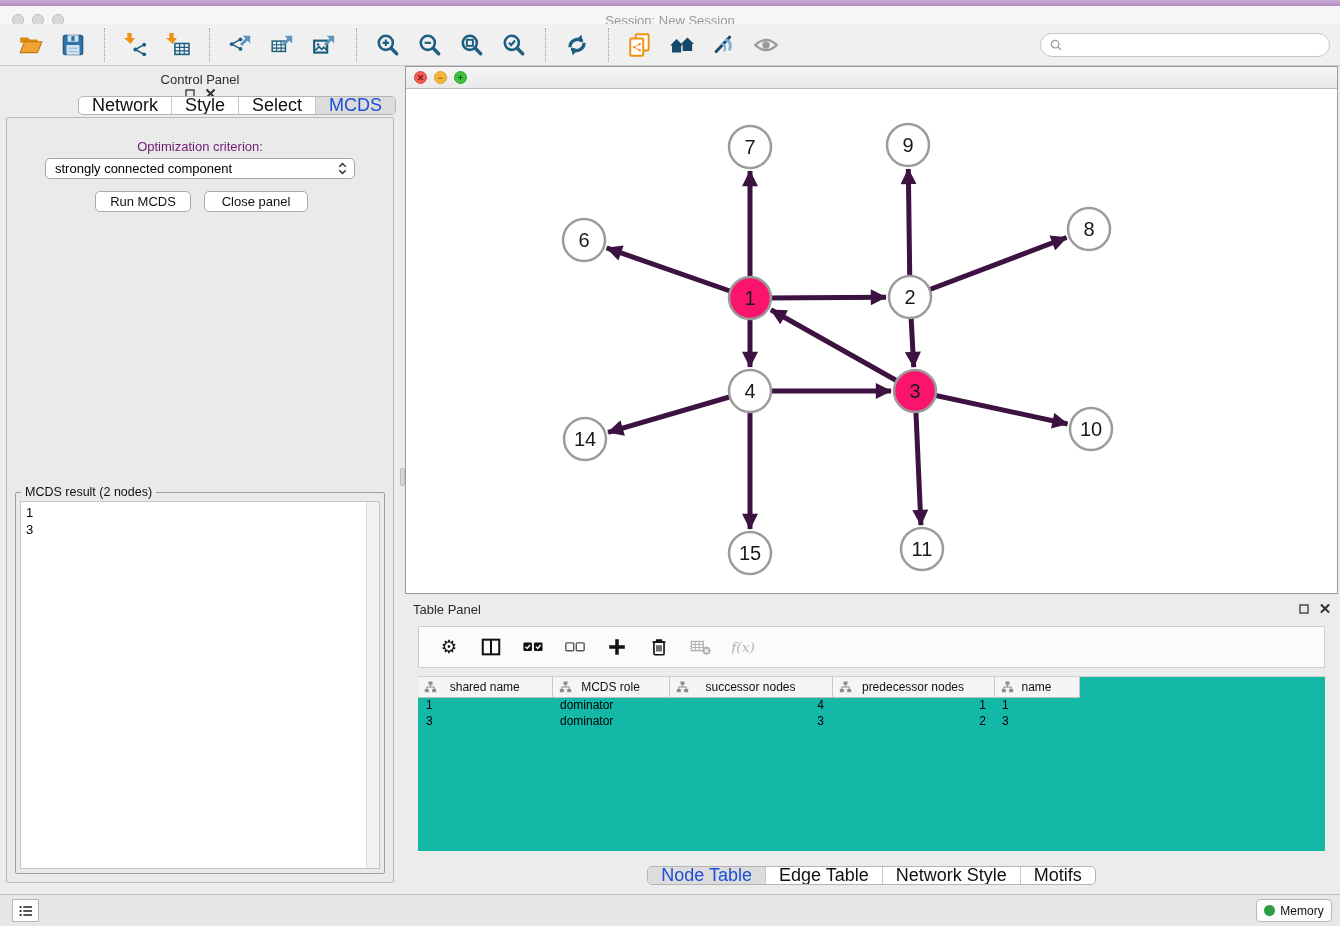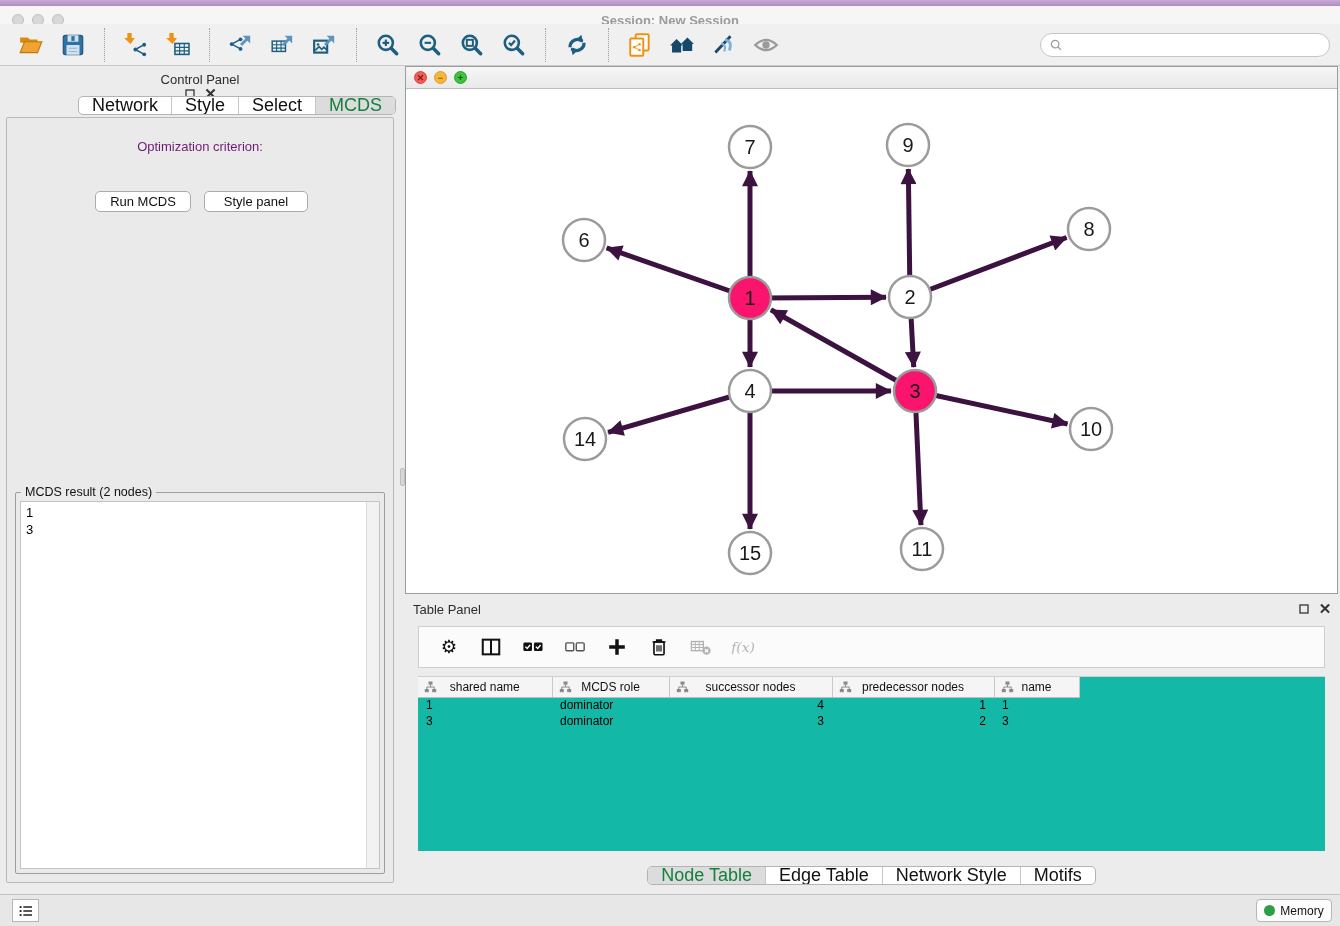--- a/index.html
+++ b/index.html
@@ -3,21 +3,21 @@
 <meta charset="utf-8">
 <style>
   * { margin:0; padding:0; box-sizing:border-box; }
   html,body { width:1340px; height:926px; overflow:hidden; }
   body { font-family:"Liberation Sans", sans-serif; background:#ececec; position:relative; }
   .abs { position:absolute; }
 
   
   .accent-strip { left:0; top:0; width:1340px; height:6px;
     background:linear-gradient(#c9abd6,#b18bc3); }
-  .titlebar { left:0; top:6px; width:1340px; height:18px; background:#f6f6f6;font-weight:bold; }
+  .titlebar { left:0; top:6px; width:1340px; height:18px; background:#f6f6f6; }
   .traffic { left:12px; top:8px; display:flex; gap:8px; }
   .traffic span { width:12px; height:12px; border-radius:50%; display:inline-flex;
     align-items:center; justify-content:center; font-size:9px; font-weight:bold; }
   .traffic .inactive { background:#d8d8d8; border:1px solid #bfbfbf; }
   .win-title { left:0; top:7px; width:1340px; text-align:center; font-size:13px; color:#9a9a9a; }
 
   
   .toolbar { left:0; top:24px; width:1340px; height:42px; background:#f0f0f0;
     border-bottom:1px solid #c9c9c9; display:flex; align-items:center; padding-left:10px; }
   .tb-btn { width:34px; height:34px; background:none; border:none; display:flex;
@@ -36,21 +36,21 @@
     justify-content:center; cursor:pointer; color:#333; }
   .pc svg { width:12px; height:12px; }
   .pc.close { font-size:15px; font-weight:bold; line-height:12px; }
 
   
   .seg { display:inline-flex; border:1px solid #b4b4b4; border-radius:5px; overflow:hidden;
     background:#fff; height:19px; }
   .seg .tab { padding:0 13px; font-size:18px; line-height:17px; color:#111;
     border-left:1px solid #c6c6c6; cursor:pointer; display:flex; align-items:center; }
   .seg .tab:first-child { border-left:none; }
-  .seg .tab.selected { background:#dcdcdc; color:#15803d; }
+  .seg .tab.selected { background:#dcdcdc; color:#1d4ed8; }
 
   
   .control-panel { left:0; top:66px; width:400px; height:824px; background:#ececec; }
   .cp-header { left:8px; top:6px; width:384px; height:18px; display:flex;
     justify-content:space-between; align-items:center;flex-direction:column; }
   .cp-tabs { left:78px; top:30px; }
   .cp-body { left:6px; top:51px; width:388px; height:832px; max-height:766px;
     background:#eaeaea; border:1px solid #b9b9b9; border-radius:2px; }
   .opt-label { left:0; top:21px; width:100%; text-align:center; font-size:13px; color:#701a75; }
   .mac-select { left:38px; top:40px; width:310px; height:21px; background:#fff;
@@ -298,22 +298,29 @@
     </span>
   </div>
   <div class="abs cp-tabs seg" id="cp-tabs">
       <span class="tab">Network</span>
       <span class="tab">Style</span>
       <span class="tab">Select</span>
       <span class="tab selected">MCDS</span>
     </div>
   <div class="abs cp-body">
     <div class="abs opt-label">Optimization criterion:</div>
+    <div class="abs mac-select">
+      <span>strongly connected component</span>
+      <svg viewBox="0 0 16 16">
+          <path d="M4.5 6.2 L8 2.8 L11.5 6.2" fill="none" stroke="#3a3a3a" stroke-width="1.6"></path>
+          <path d="M4.5 9.8 L8 13.2 L11.5 9.8" fill="none" stroke="#3a3a3a" stroke-width="1.6"></path>
+        </svg>
+    </div>
     <button class="mac-btn" style="left:88px;top:73px;width:96px;">Run MCDS</button>
-    <button class="mac-btn" style="left:197px;top:73px;width:104px;">Style panel</button>
+    <button class="mac-btn" style="left:197px;top:73px;width:104px;">Close panel</button>
     <div class="abs groupbox">
       <span class="legend">MCDS result (2 nodes)</span>
       <div class="result-area">
         <div class="result-text" id="result-text">1
 3</div>
         <div class="scroll-track"></div>
       </div>
     </div>
   </div>
 </div>

